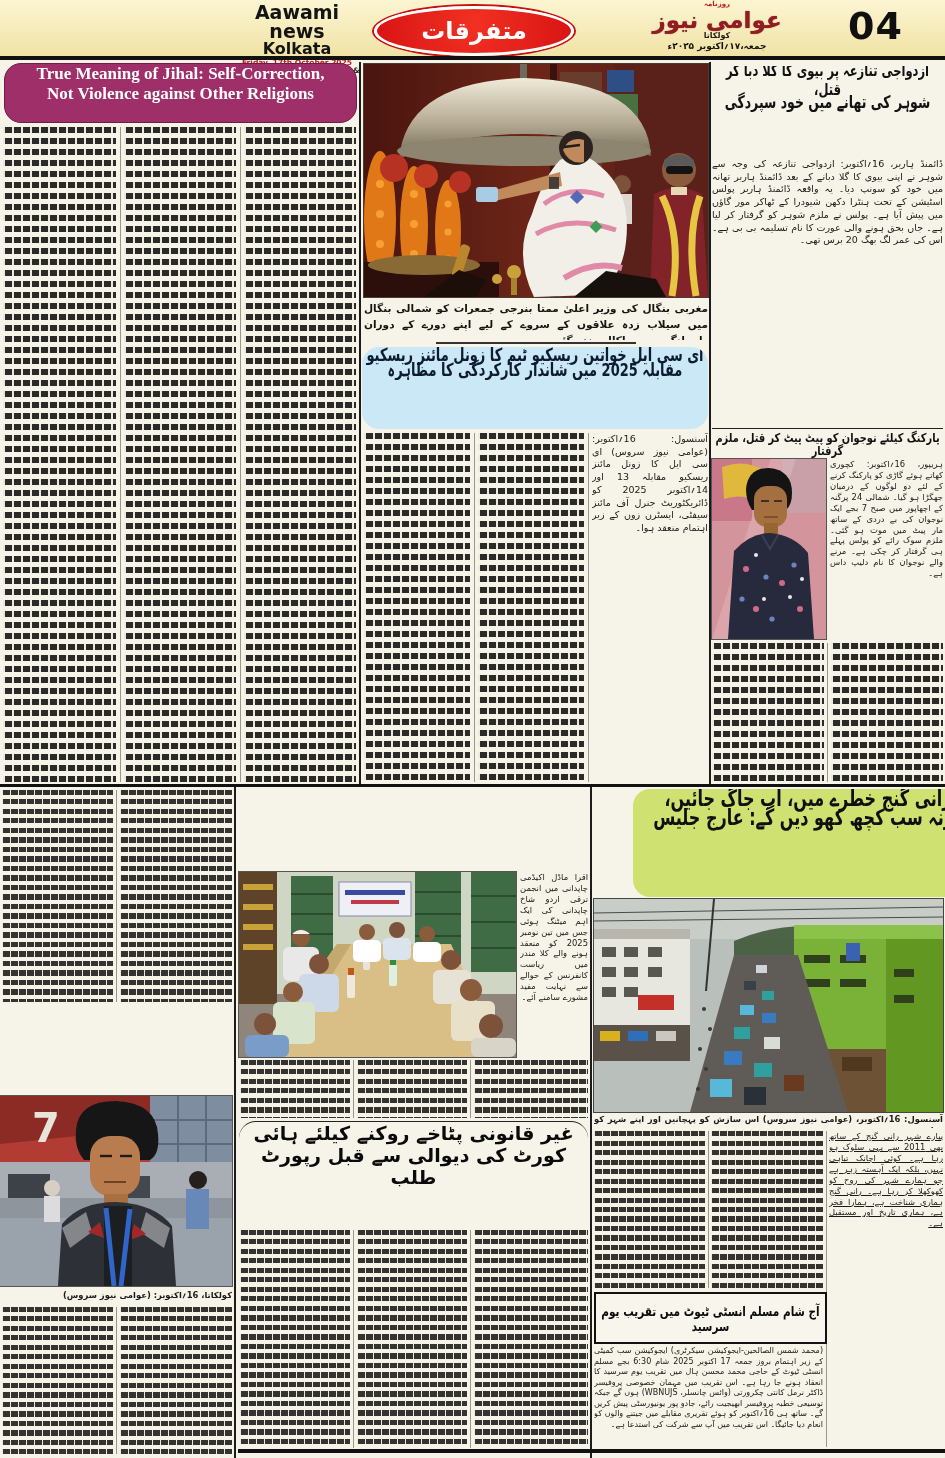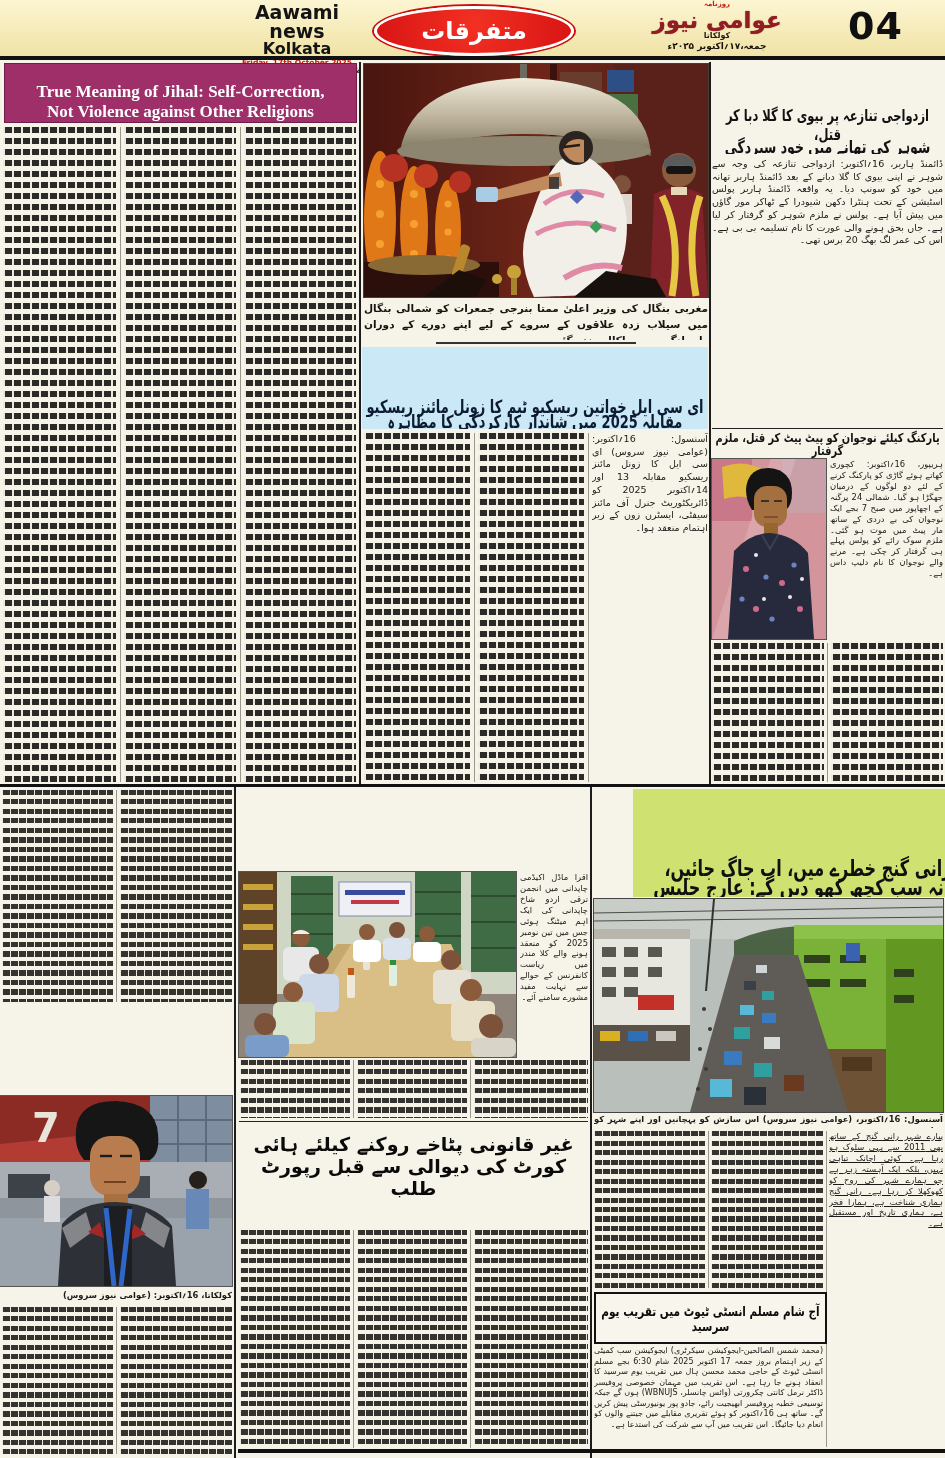--- a/index.html
+++ b/index.html
@@ -22,21 +22,21 @@
       repeating-linear-gradient(90deg, rgba(246,243,232,.95) 0 1.4px, rgba(246,243,232,0) 1.4px 8px),
       repeating-linear-gradient(180deg, #34332f 0 5px, #f6f3e8 5px 9.5px);
   }
   .vr{background:#1c1c1c;width:2px;}
   .vrl{background:#9a968c;width:1px;}
   .hr{background:#111;}
   .lead{font-size:9.5px;line-height:1.34;color:#1b1a18;}
   .lead-sm{font-size:8.4px;line-height:1.3;color:#1b1a18;}
   .tall{transform:scaleY(1.4);transform-origin:50% 50%;}
   .tall-md{transform:scaleY(1.25);transform-origin:50% 50%;}
-  .hbox{display:flex;flex-direction:column;justify-content:flex-end;}
+  .hbox{display:flex;flex-direction:column;justify-content:flex-start;border-radius:17px;}
   .fillcol{display:flex;flex-direction:row;}
   .fillcol .grow{flex:1;}
   
   #hdr{background:linear-gradient(#fcf5d2,#f0e3a6);}
   #oval{background:radial-gradient(circle at 50% 35%, #f23022, #d81414);
         border:3px solid #fff;box-shadow:0 0 0 2px #c81010;border-radius:50%;
         color:#fff;display:flex;align-items:center;justify-content:center;}
   svg{display:block;}
 </style>
 </head>

